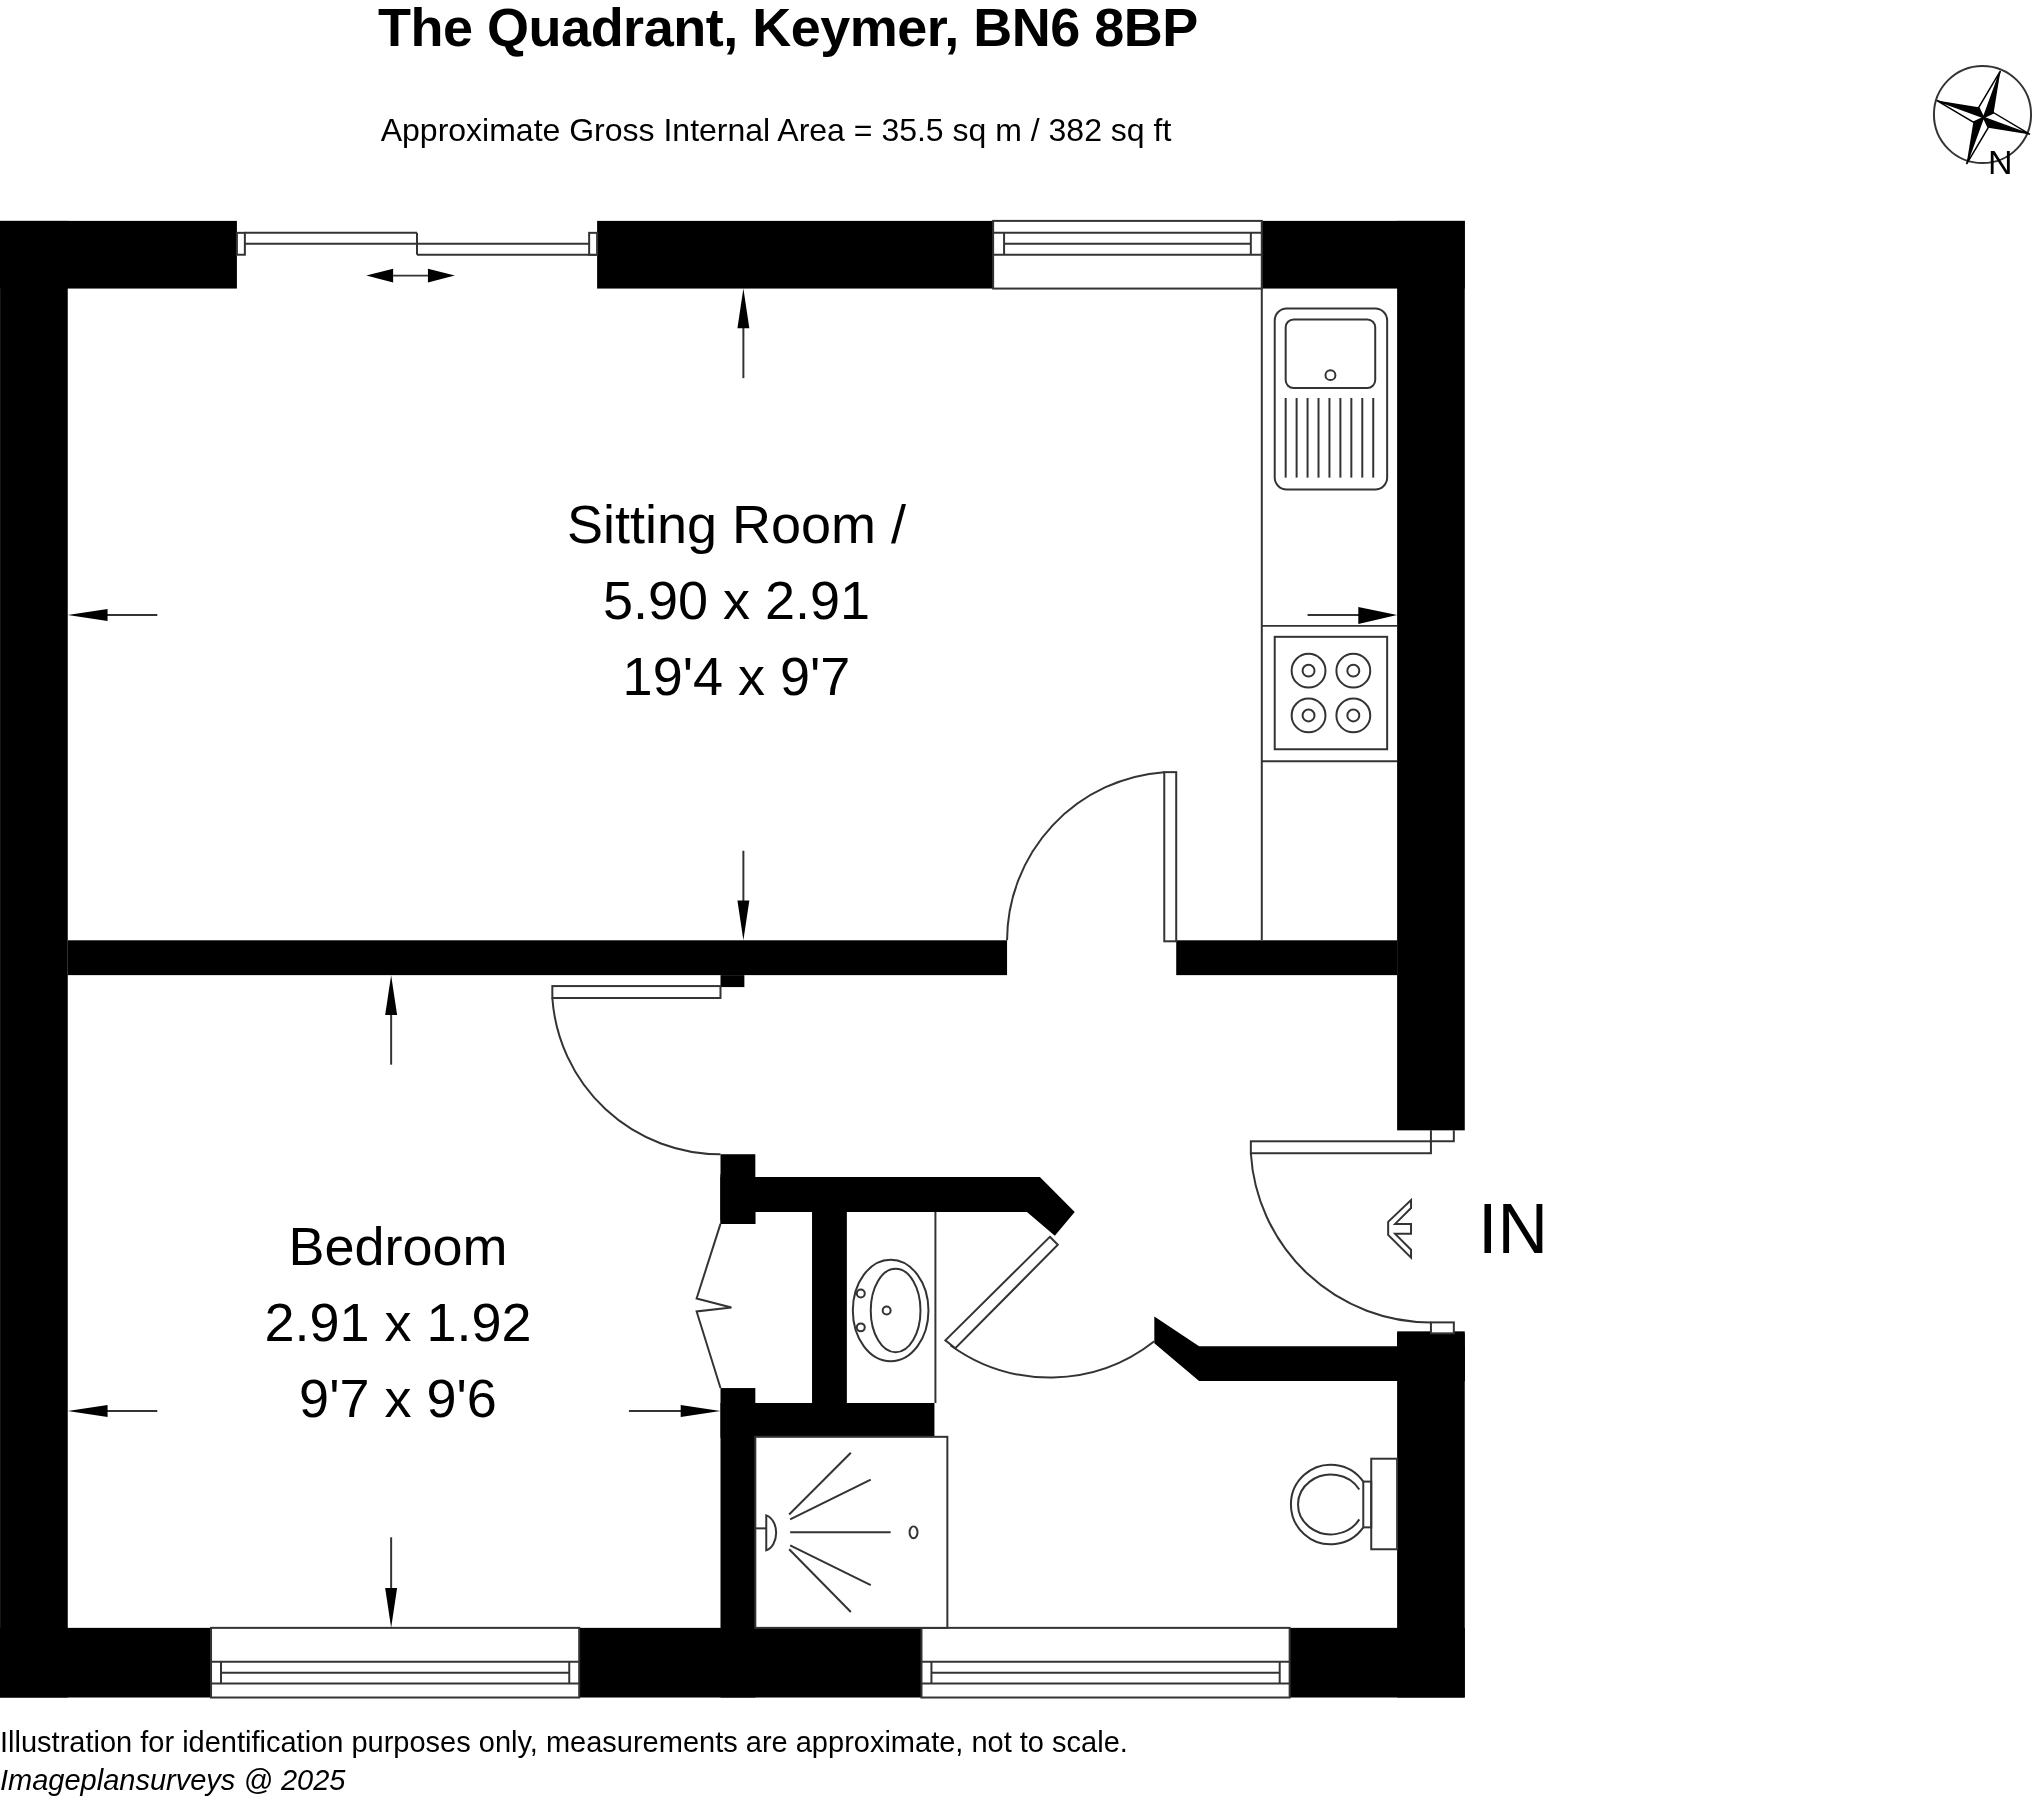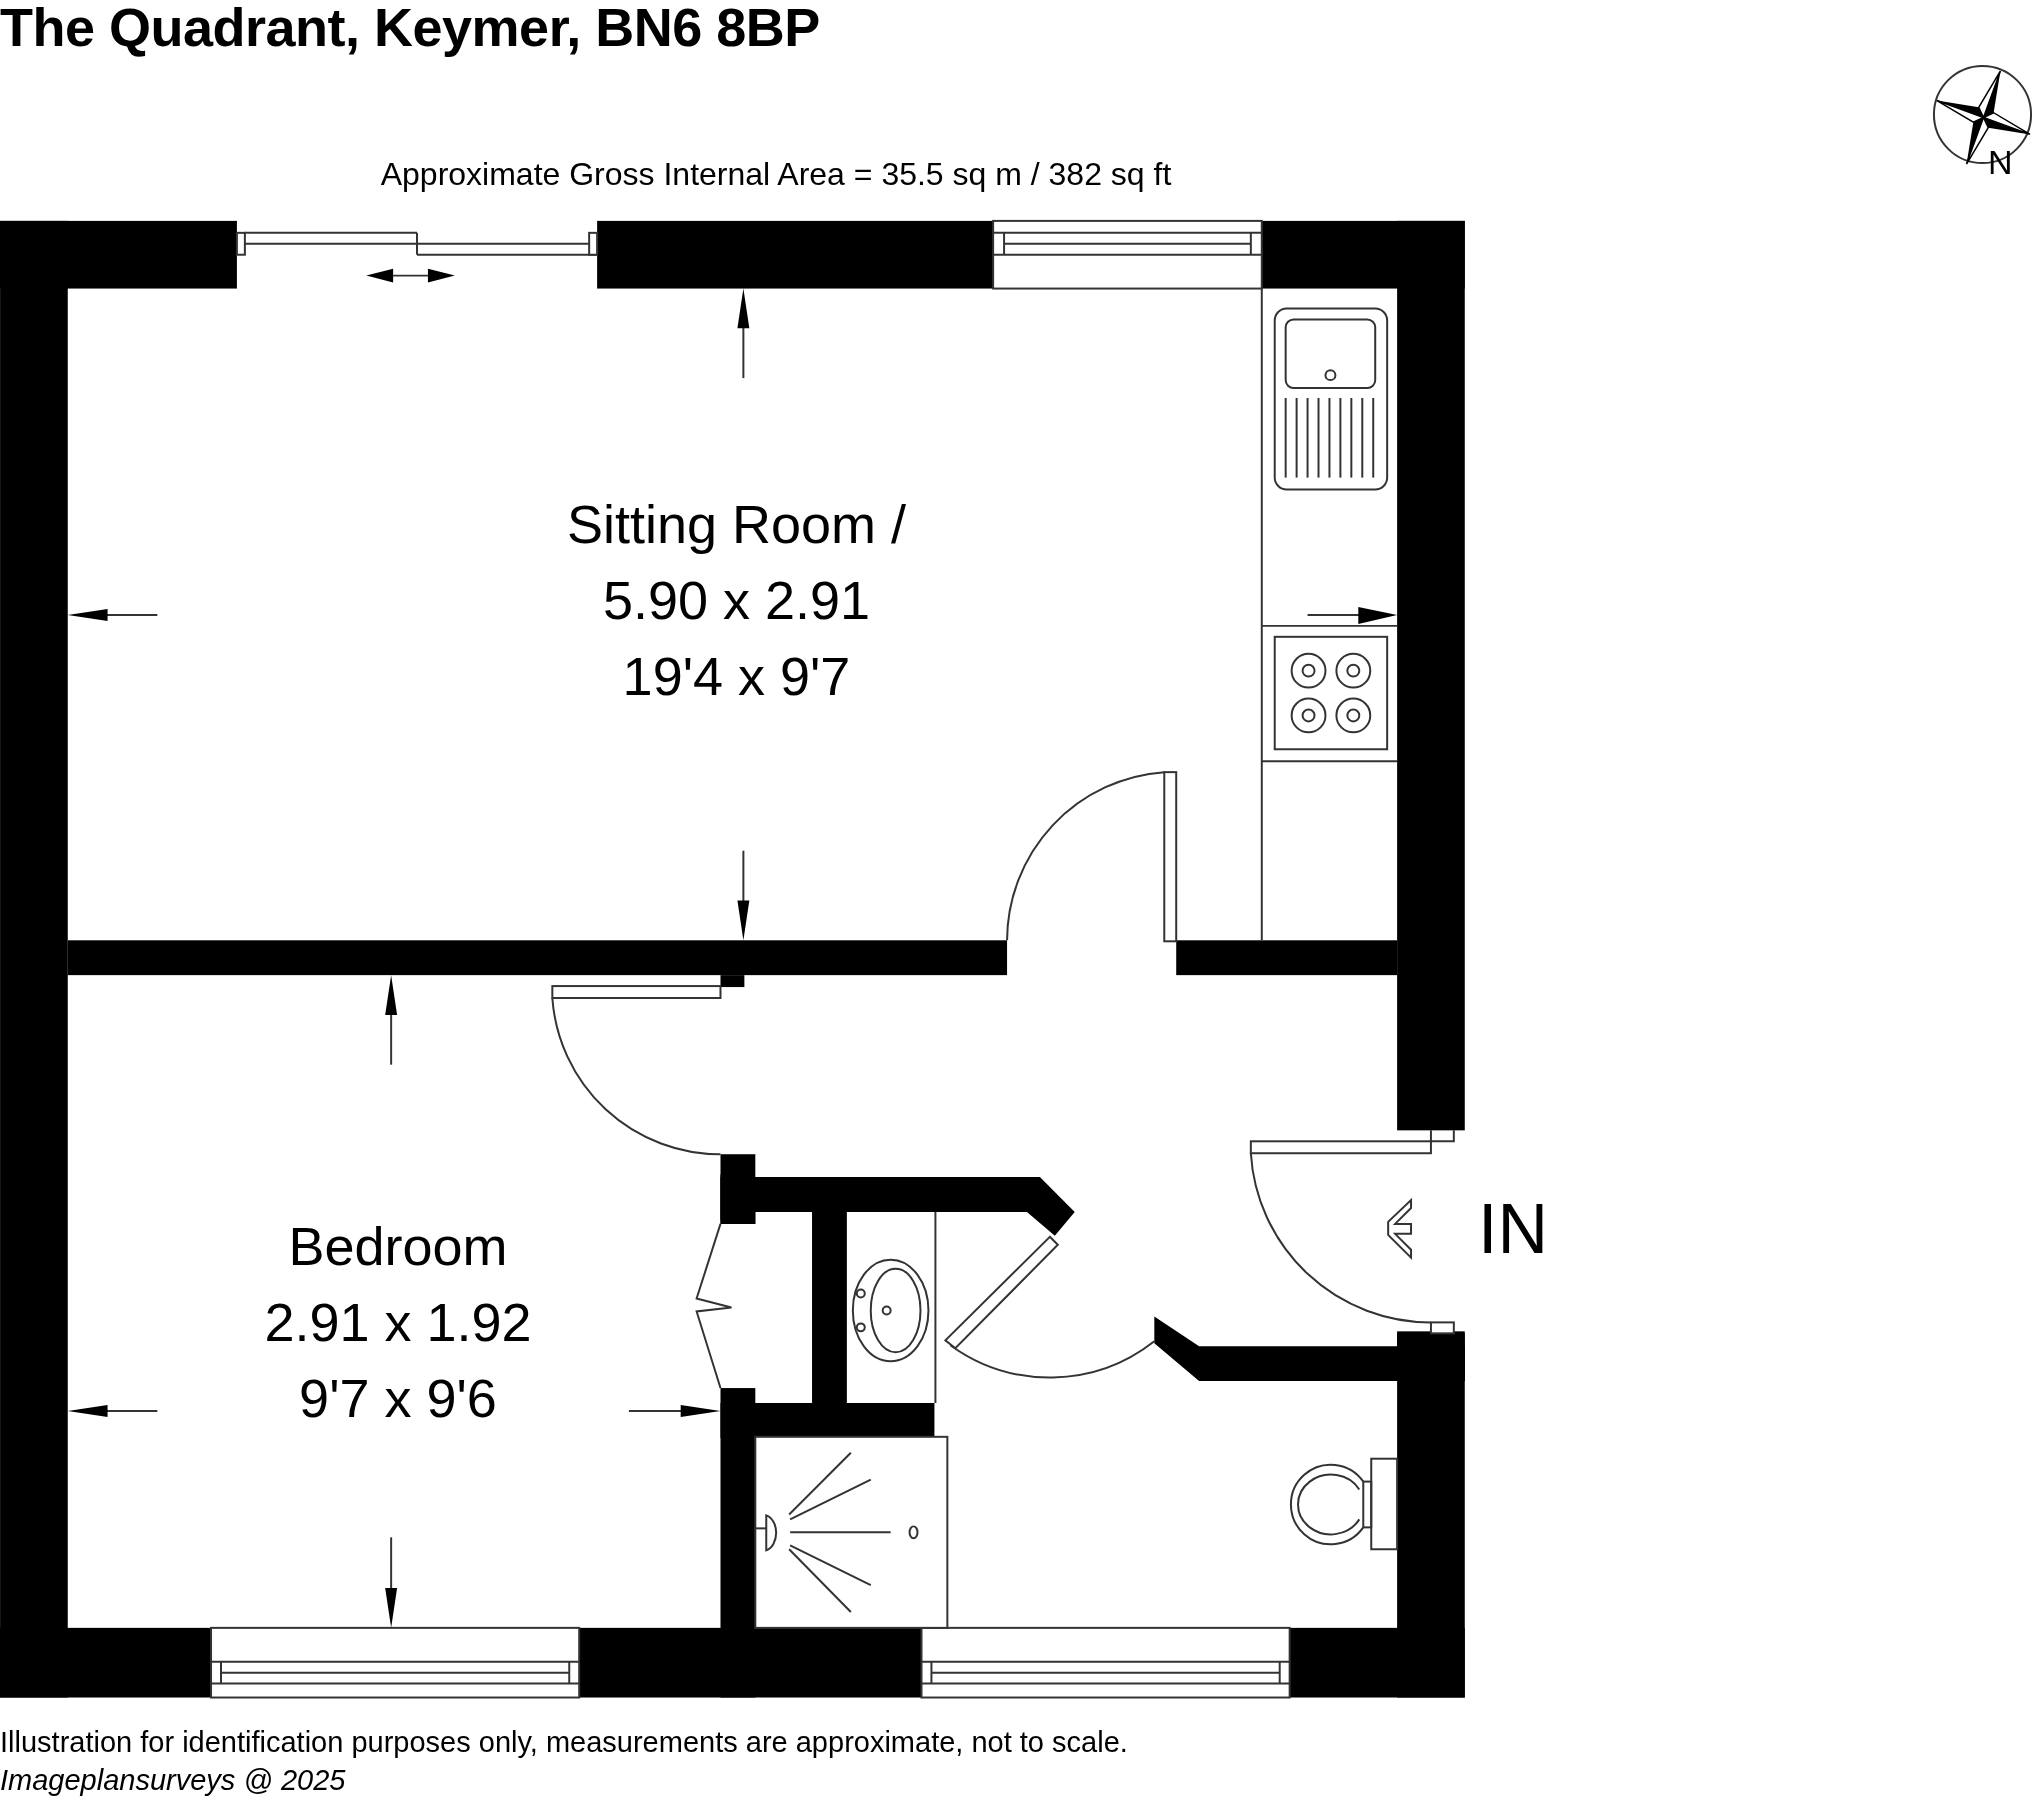--- a/index.html
+++ b/index.html
@@ -1,18 +1,18 @@
 <!DOCTYPE html>
 <html><head>
 <meta charset="utf-8">
 <style>
   html, body { margin: 0; padding: 0; background: #ffffff; }
   body { width: 2038px; height: 1801px; position: relative; overflow: hidden; font-family: "Liberation Sans", sans-serif; color: #000; }
-  .title { position: absolute; left: 0; width: 1552px; top: 0; font-weight: bold; font-size: 54px; line-height: 54px; letter-spacing: -0.5px; }
-  .subtitle { position: absolute; left: 0; width: 1552px; top: 113px; text-align: center; font-size: 32px; line-height: 34px; margin-top: 44px; }
+  .title { position: absolute; left: 12px; width: 1552px; top: 0; text-align: center; font-weight: bold; font-size: 54px; line-height: 54px; letter-spacing: -0.5px; }
+  .subtitle { position: absolute; left: 0; width: 1552px; top: 113px; text-align: center; font-size: 32px; line-height: 34px; }
   .compass { position: absolute; left: 1928px; top: 40px; width: 109px; height: 149px; }
   .compass-n { position: absolute; left: 1988px; top: 144px; font-size: 34px; line-height: 36px; }
   svg.plan { position: absolute; left: 0; top: 0; }
   .room-label { position: absolute; text-align: center; font-size: 54px; line-height: 76px; margin-top: 18px; }
   .in-label { position: absolute; left: 1478px; top: 1194px; font-size: 70px; line-height: 70px; text-align: right; }
   .footer { position: absolute; left: 0; width: 1558px; text-align: left; font-size: 29px; line-height: 38px; top: 1723px; }
   .footer2 { top: 1761px; font-style: italic; }
 </style>
 </head>
 <body>

